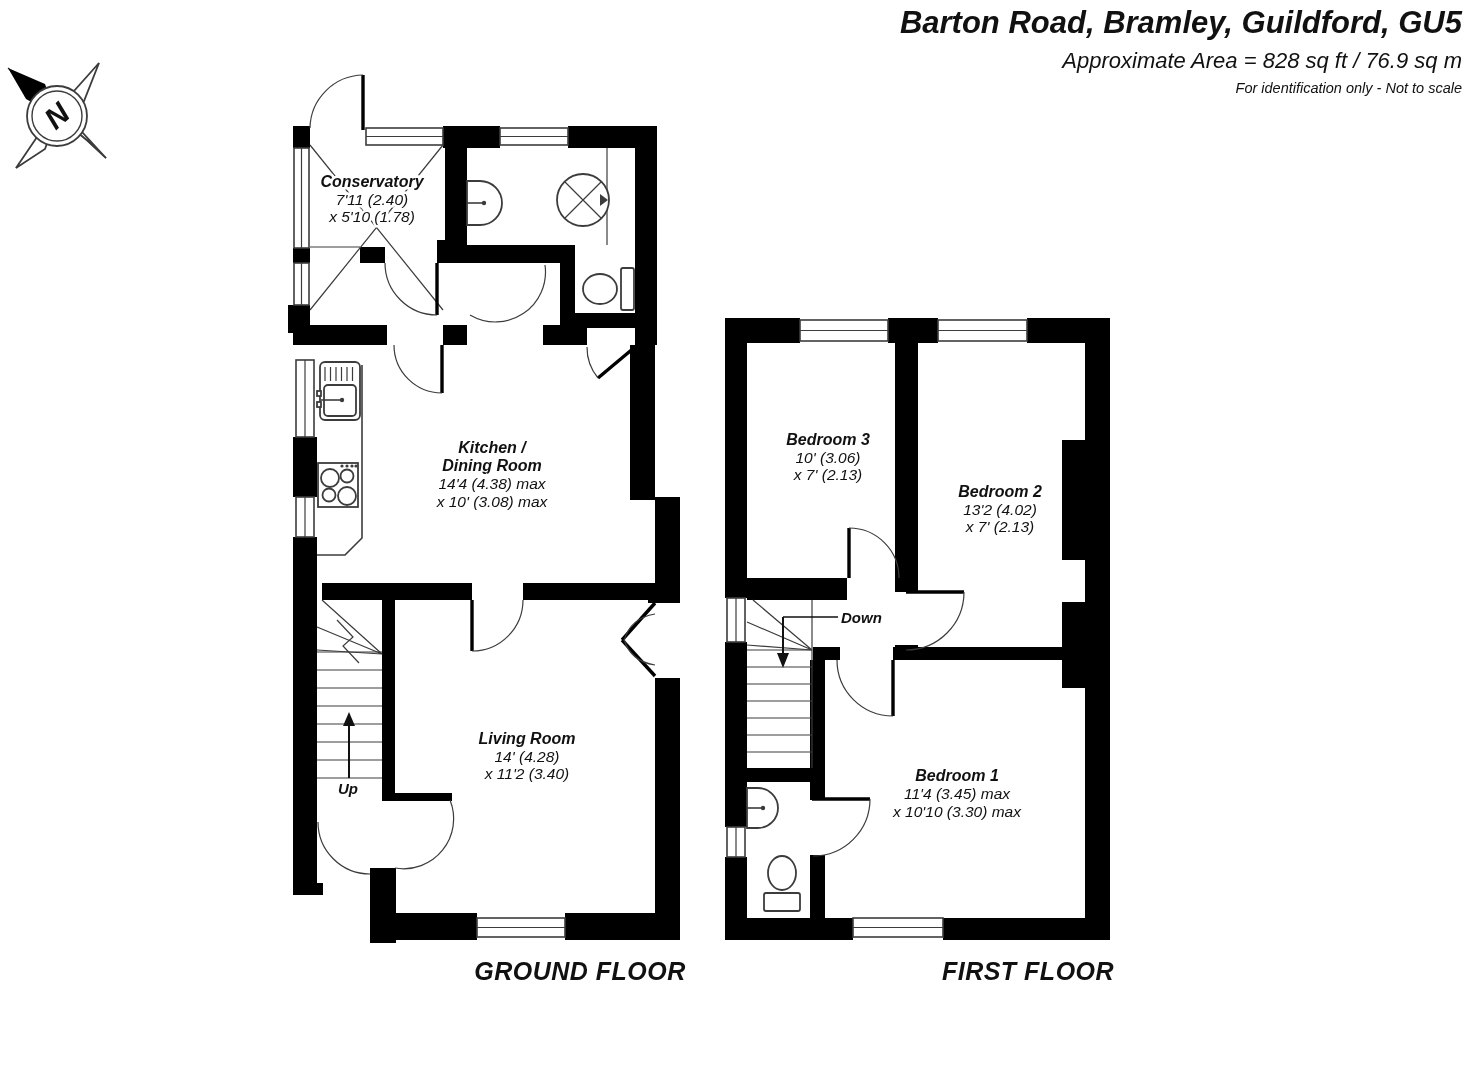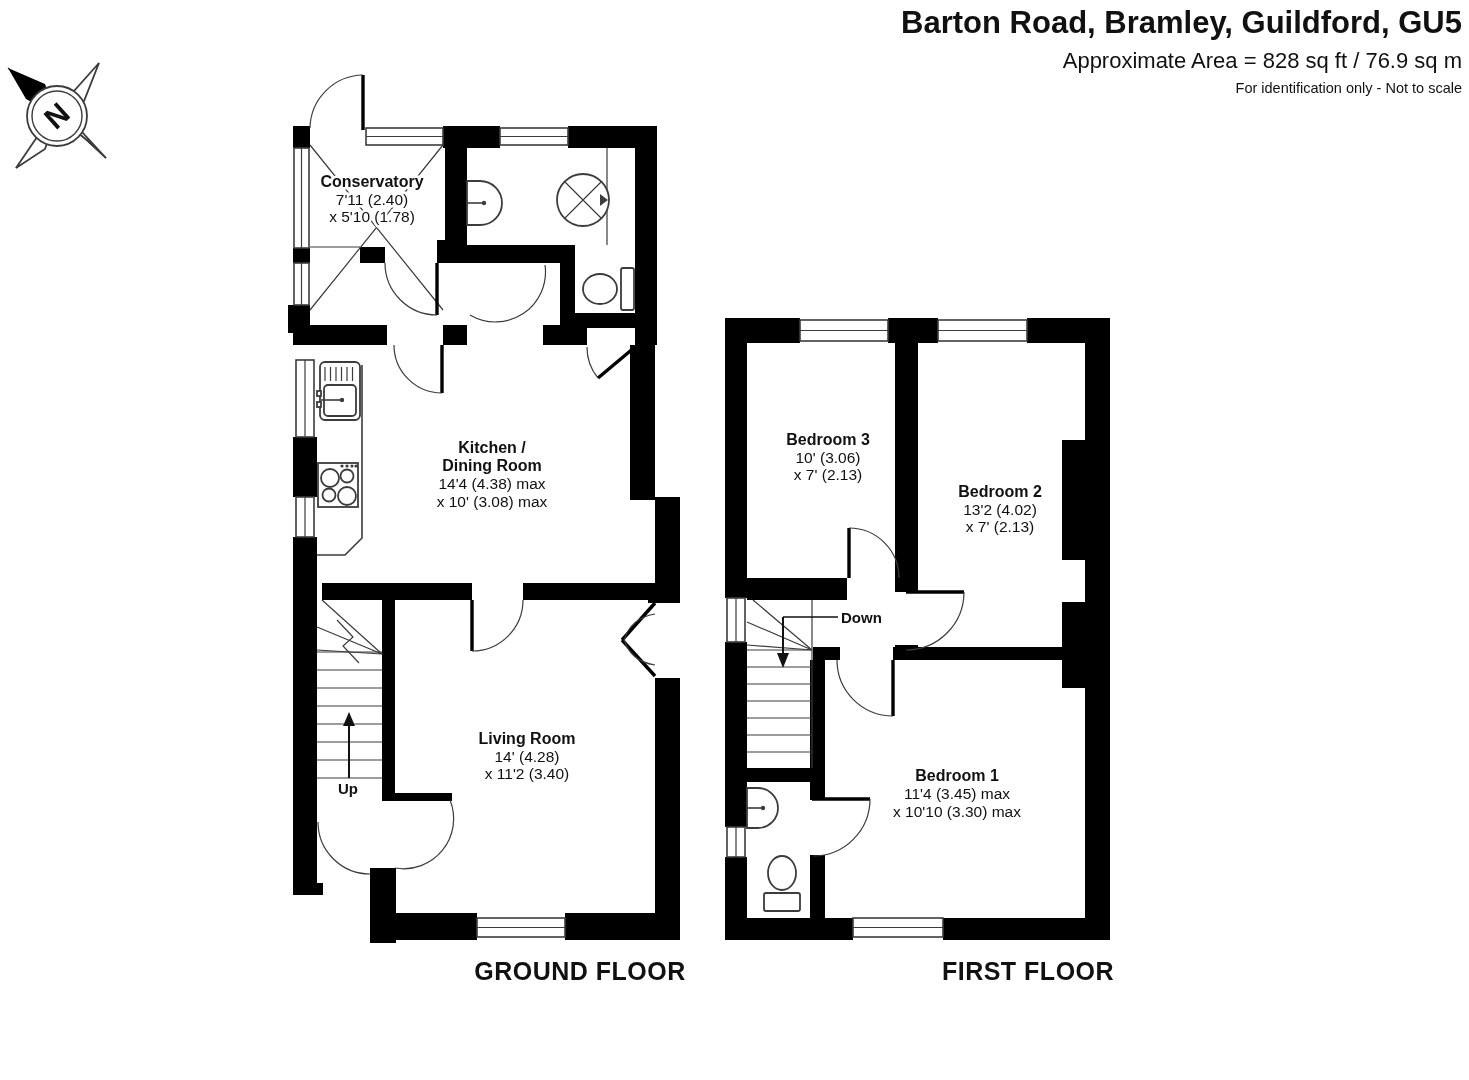--- a/index.html
+++ b/index.html
@@ -1,17 +1,17 @@
 <!DOCTYPE html>
 <html><head>
 <meta charset="utf-8">
 <style>
   html,body{margin:0;padding:0;background:#ffffff;}
   .page{position:relative;width:1469px;height:1080px;background:#ffffff;overflow:hidden;
-        font-family:"Liberation Sans", sans-serif;}
+        font-family:"Liberation Sans", sans-serif;font-style:italic;}
   svg text{fill:#111111;font-family:"Liberation Sans", sans-serif;}
   .wall{fill:#000000;stroke:none;}
   .thin{stroke:#3c3c3c;stroke-width:1.6;fill:none;}
   .thin2{stroke:#3c3c3c;stroke-width:1.2;fill:none;}
   .leaf{stroke:#000000;stroke-width:3.4;fill:none;}
   .win{fill:#ffffff;stroke:#3c3c3c;stroke-width:1.6;}
   .fix{fill:#ffffff;stroke:#3c3c3c;stroke-width:1.8;}
   .title-txt{font-size:31px;font-weight:bold;}
   .area-txt{font-size:22px;}
   .note-txt{font-size:14.5px;}

